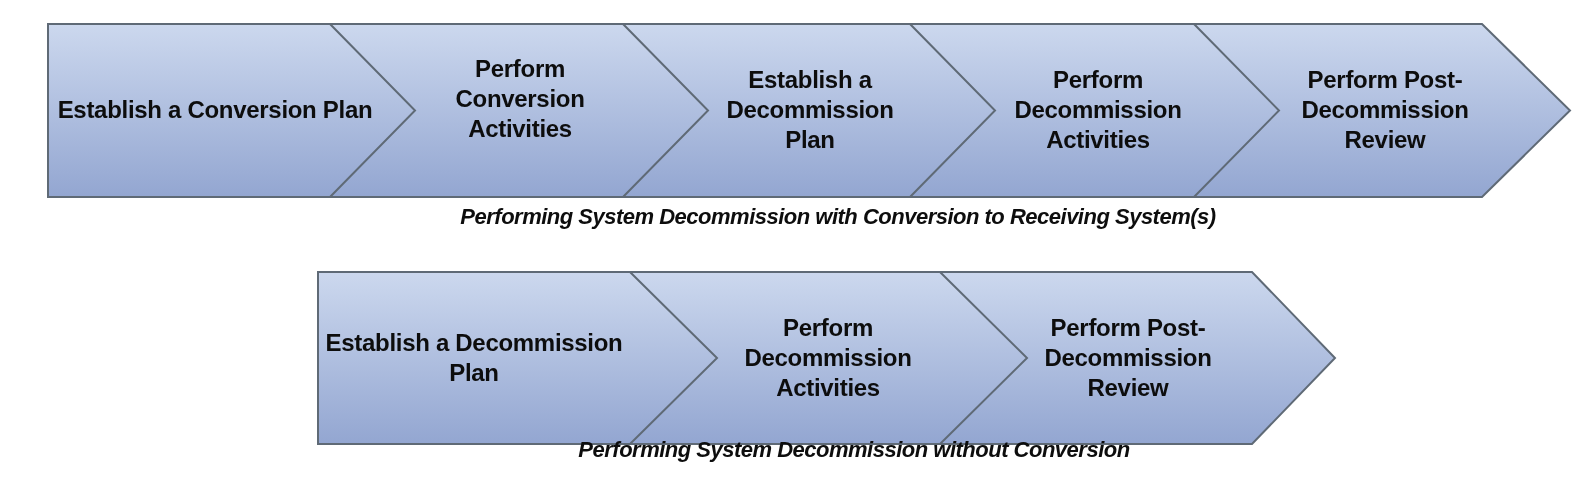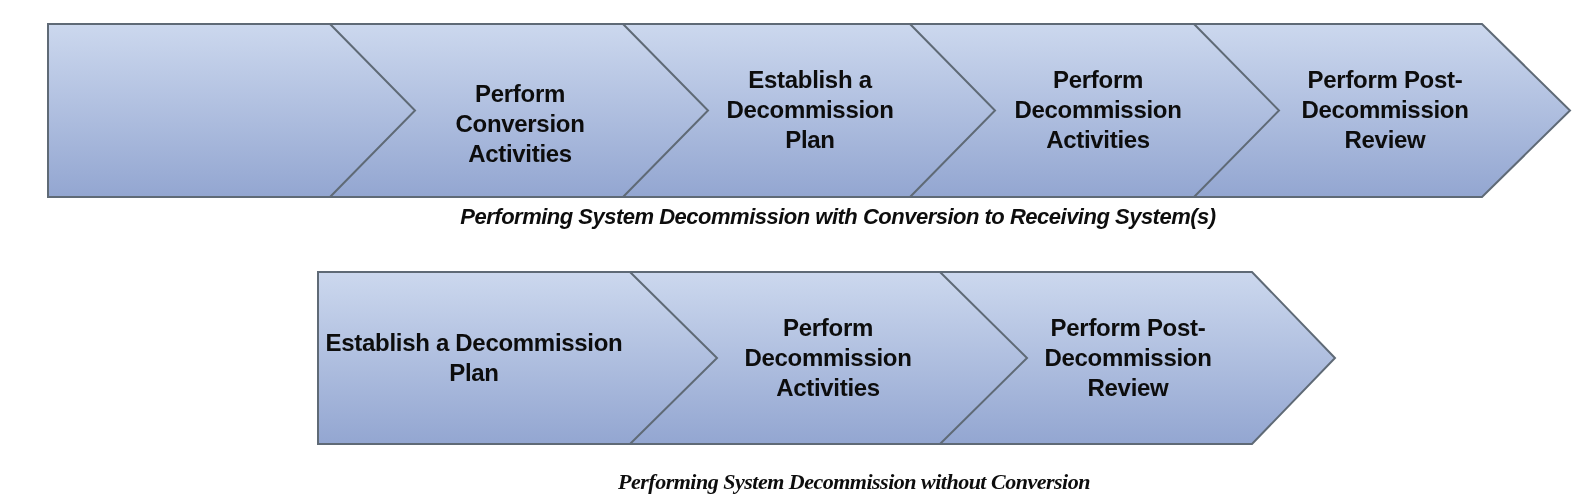--- a/index.html
+++ b/index.html
@@ -61,26 +61,27 @@
     <polyline points="330,24 415,110.5 330,197" fill="none" stroke="#5f6a76" stroke-width="2"></polyline>
     <polyline points="623,24 708,110.5 623,197" fill="none" stroke="#5f6a76" stroke-width="2"></polyline>
     <polyline points="910,24 995,110.5 910,197" fill="none" stroke="#5f6a76" stroke-width="2"></polyline>
     <polyline points="1194,24 1279,110.5 1194,197" fill="none" stroke="#5f6a76" stroke-width="2"></polyline>
 
     <polygon points="318,272 1252,272 1335,358 1252,444 318,444" fill="url(#barGrad)" stroke="#5f6a76" stroke-width="2"></polygon>
     <polyline points="630,272 717,358 630,444" fill="none" stroke="#5f6a76" stroke-width="2"></polyline>
     <polyline points="940,272 1027,358 940,444" fill="none" stroke="#5f6a76" stroke-width="2"></polyline>
   </svg>
 
-  <div class="step-label" style="left:520px; top:124px; width:170px;">Perform Conversion Activities</div>
+  <div class="step-label nowrap" style="left:215px; top:110px;">Establish a Conversion Plan</div>
+  <div class="step-label" style="left:520px; top:99px; width:170px;">Perform Conversion Activities</div>
   <div class="step-label" style="left:810px; top:110px; width:180px;">Establish a Decommission Plan</div>
   <div class="step-label" style="left:1098px; top:110px; width:180px;">Perform Decommission Activities</div>
   <div class="step-label" style="left:1385px; top:110px; width:200px;">Perform Post-Decommission Review</div>
 
   <div class="flow-caption" style="left:838px; top:217px;">Performing System Decommission with Conversion to Receiving System(s)</div>
 
   <div class="step-label" style="left:474px; top:358px; width:330px;">Establish a Decommission Plan</div>
   <div class="step-label" style="left:828px; top:358px; width:175px;">Perform Decommission Activities</div>
   <div class="step-label" style="left:1128px; top:358px; width:200px;">Perform Post-Decommission Review</div>
 
-  <div class="flow-caption" style="left:854px; top:482px;font-family:Liberation Serif, serif;">Performing System Decommission without Conversion</div>
+  <div class="flow-caption" style="left:854px; top:450px;">Performing System Decommission without Conversion</div>
 
 </div>
 
 </body></html>

